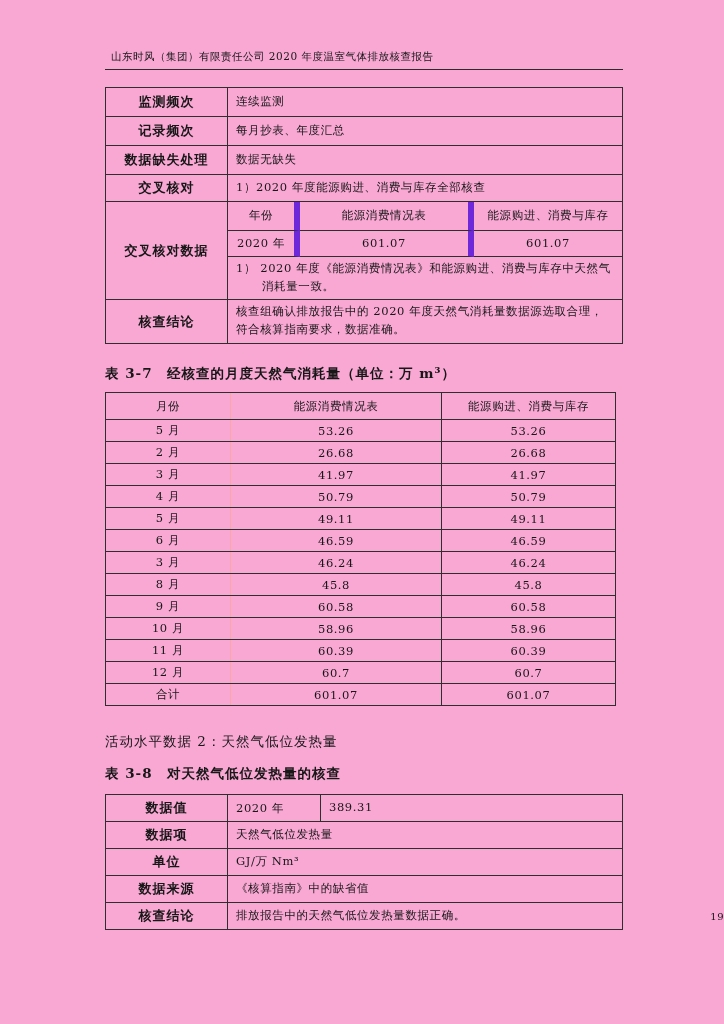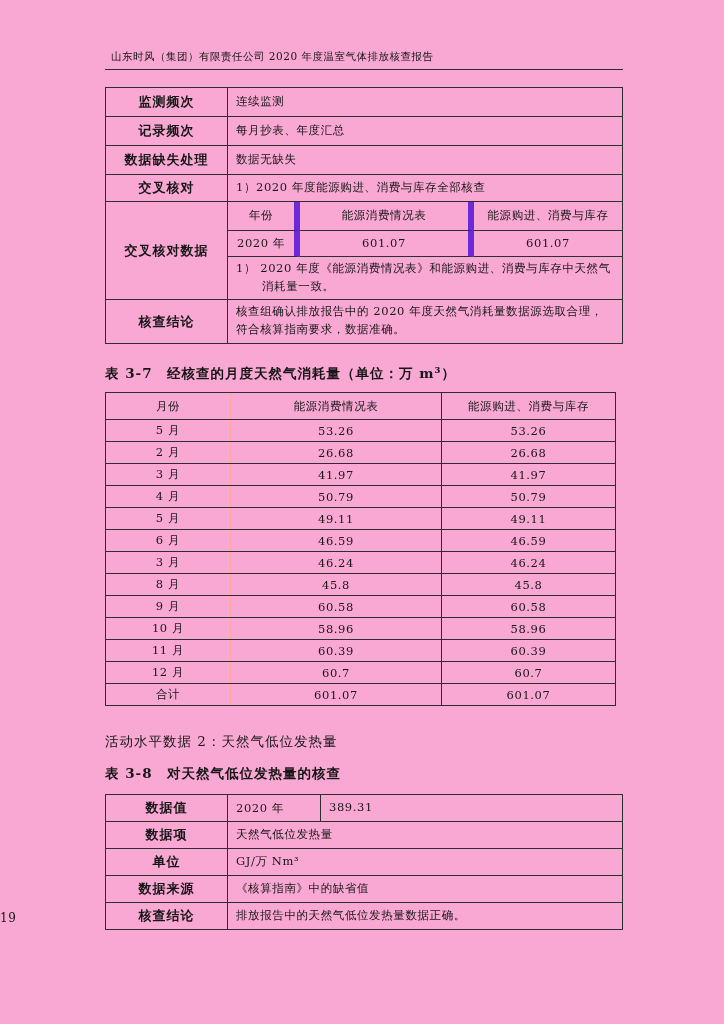--- a/index.html
+++ b/index.html
@@ -88,22 +88,22 @@
   .t38 { margin-top:11px; }
   .t38 .trow { min-height:26px; }
   .t38 .ycell {
     width:76px; flex:0 0 76px;
     border-right:1px solid #2e2e2e;
     display:flex; align-items:center;
     font-size:11.5px; letter-spacing:.6px; padding:2px 8px;
   }
 
   .page-number {
-    position:absolute; left:0; right:8px; top:911px;
-    text-align:left; font-size:12px; letter-spacing:.5px;
+    position:absolute; left:0; right:0; top:911px;
+    text-align:right; font-size:10px; letter-spacing:.5px;
   }
 </style>
 </head>
 <body>
 
 <div class="page">
   <div class="content">
 
     <div class="doc-header">山东时风（集团）有限责任公司 2020 年度温室气体排放核查报告</div>
 

